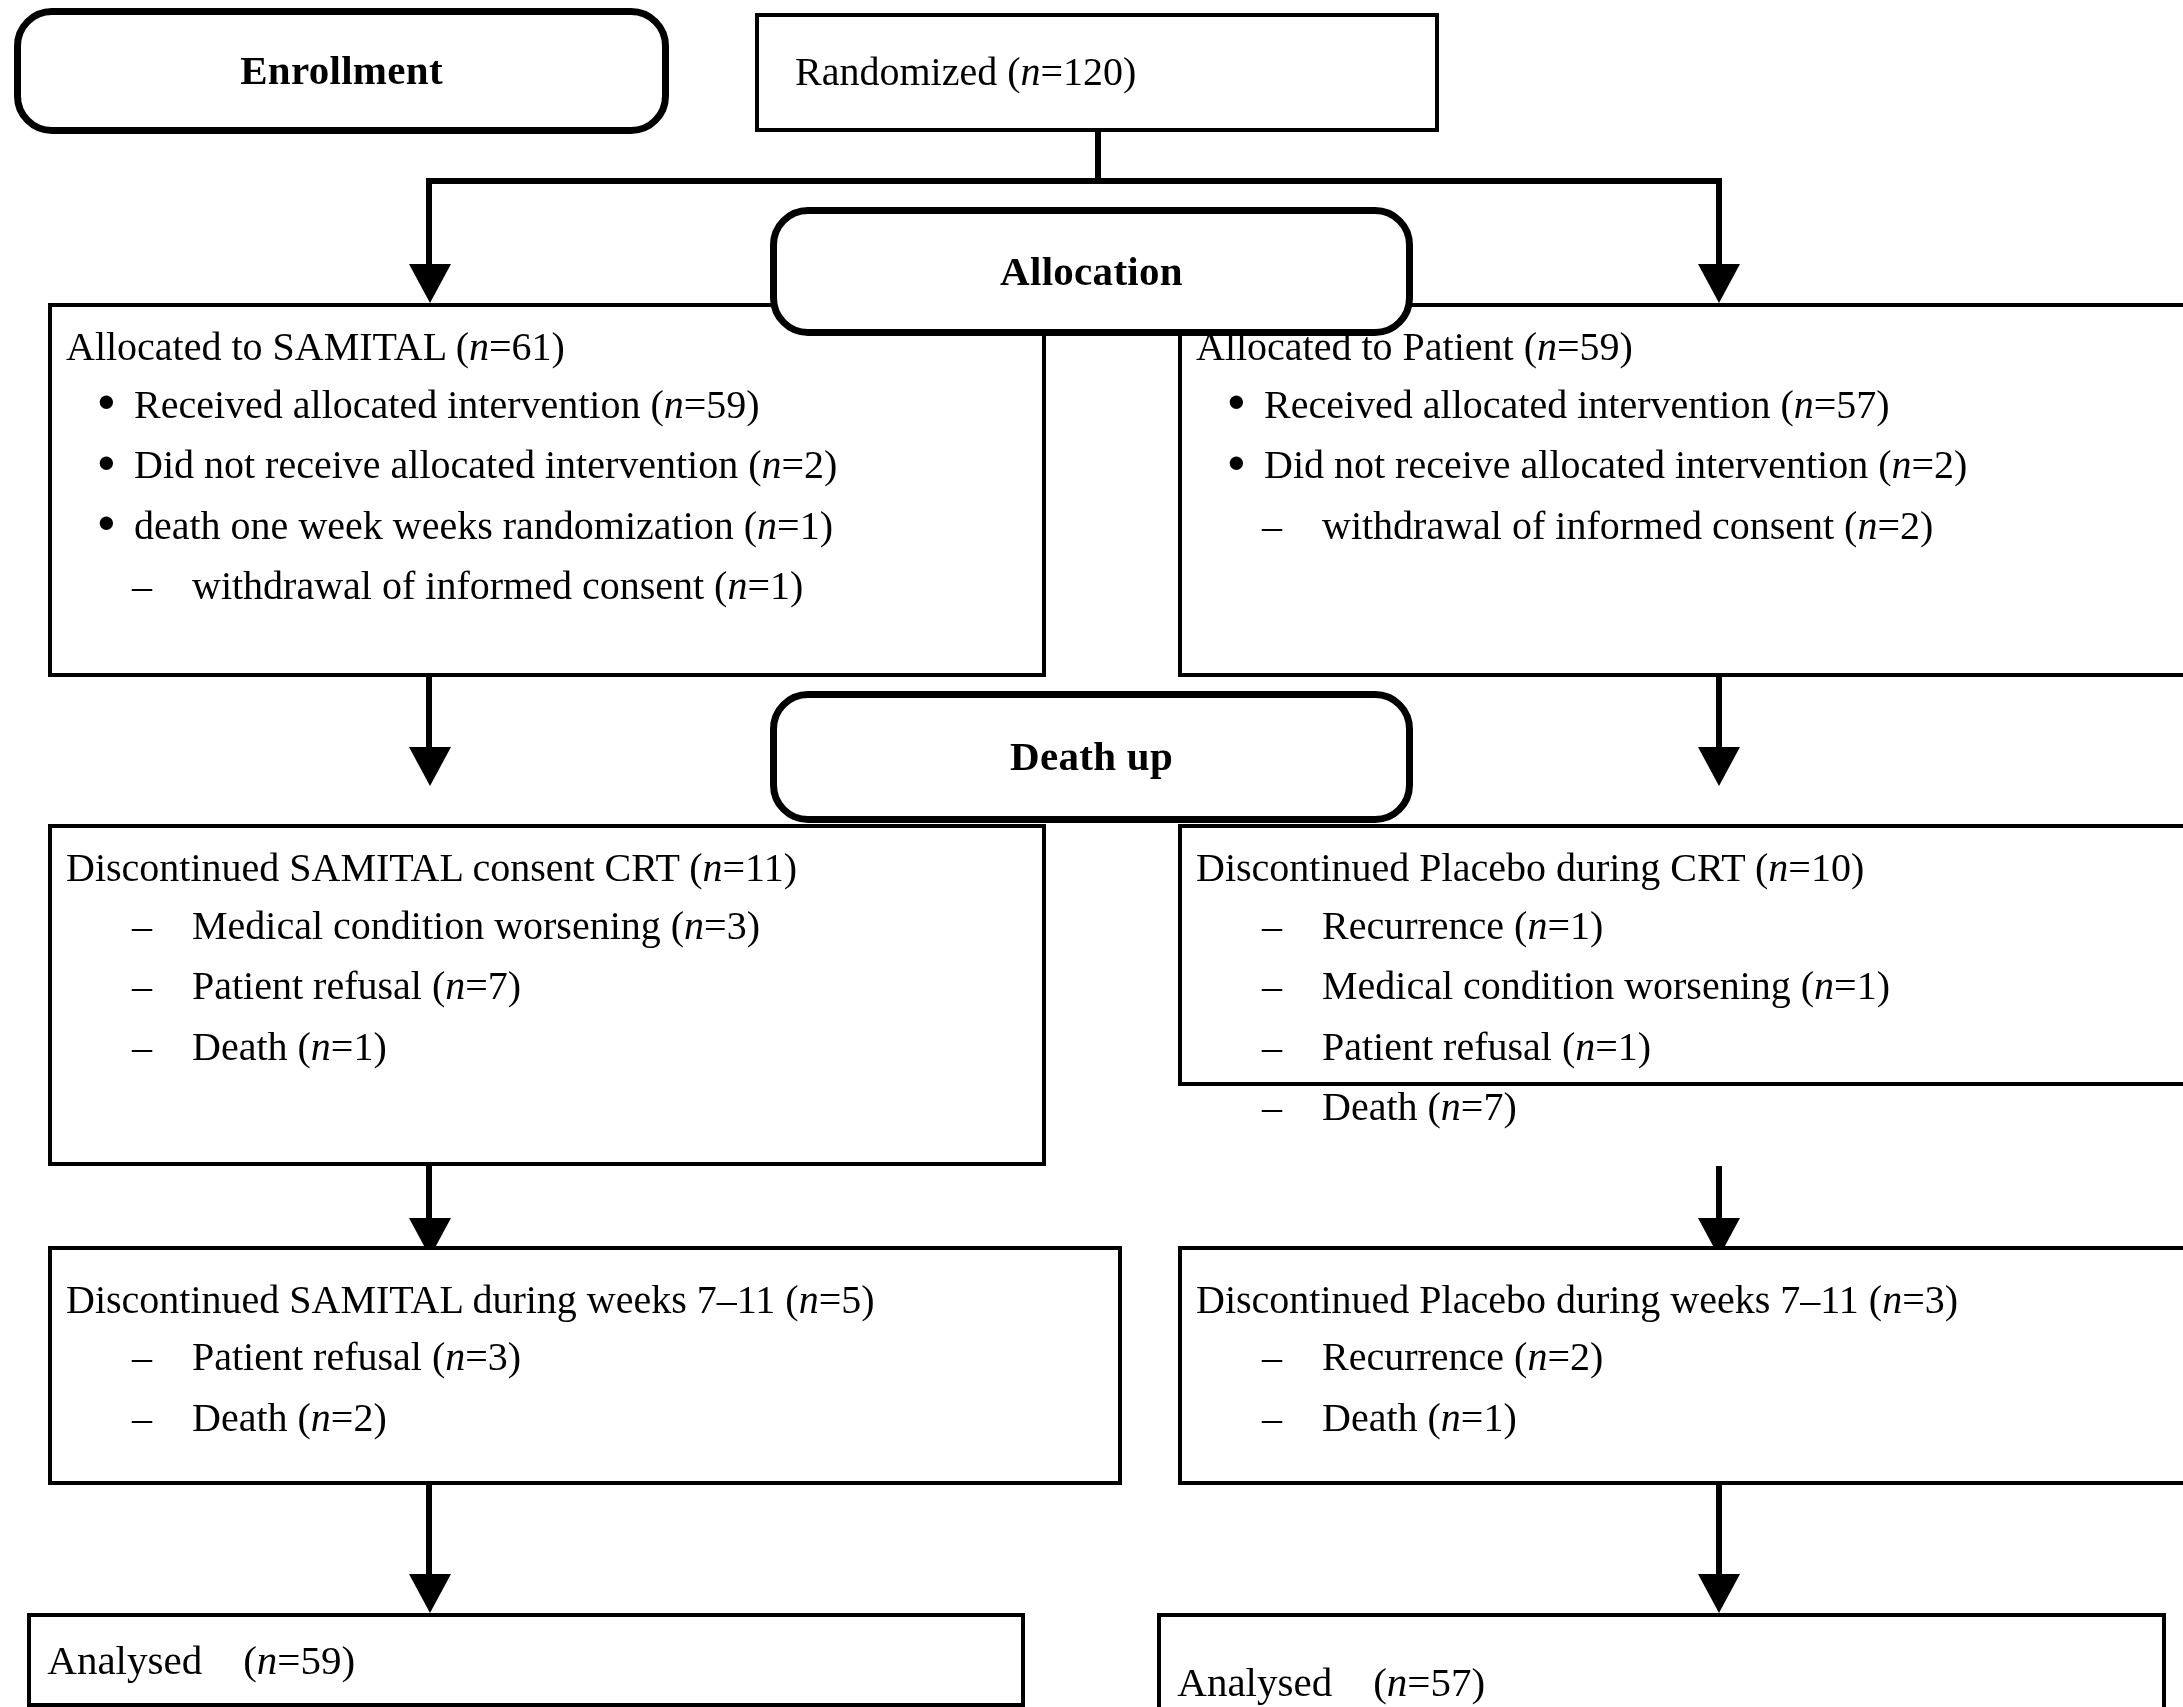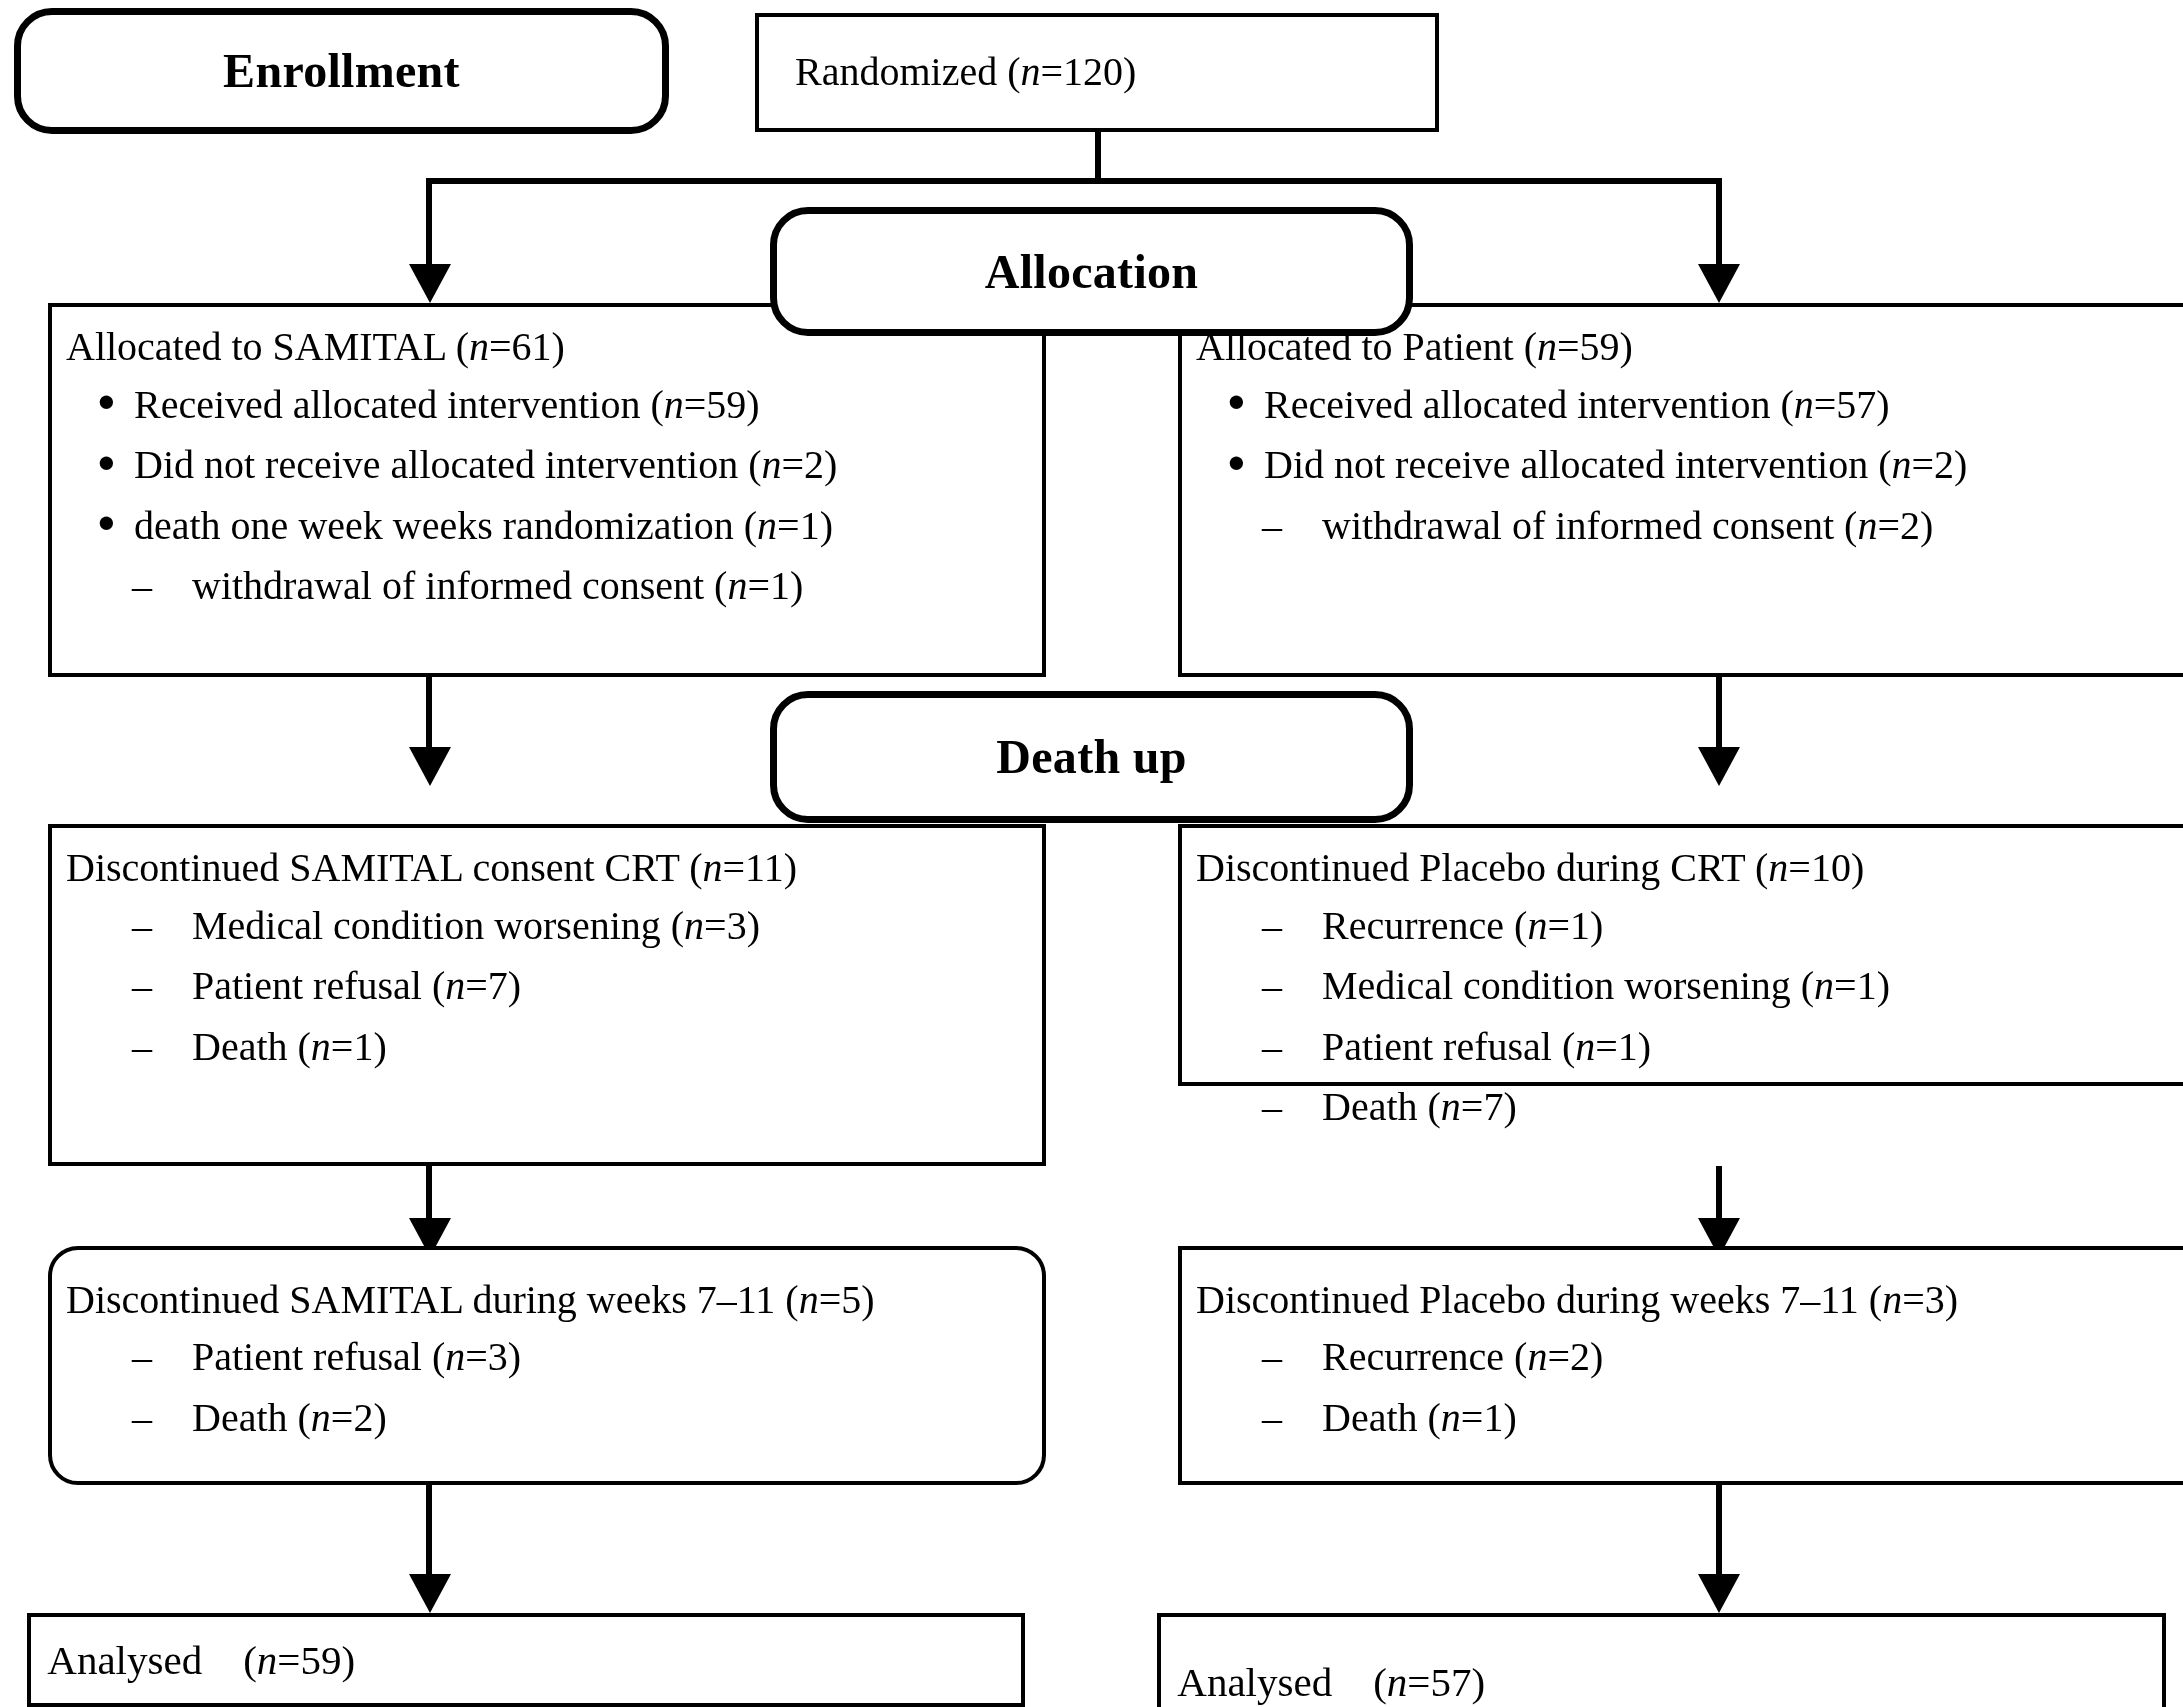--- a/index.html
+++ b/index.html
@@ -29,21 +29,21 @@
     border-radius: 38px;
     border-width: 7px;
   }
   .banner-label {
     position: absolute;
     left: 0; right: 0;
     top: 50%;
     transform: translateY(-50%);
     text-align: center;
     font-weight: bold;
-    font-size: 48px;
+    font-size: 41px;
     line-height: 1.05;
     letter-spacing: 0.3px;
   }
   .plain-center {
     position: absolute;
     left: 0; right: 0;
     top: 50%;
     transform: translateY(-50%);
     text-align: left;
     font-size: 40px;
@@ -228,21 +228,21 @@
       </li>
     </ul>
   </div>
 
   <div class="vline" style="left:426px; top:1166px; width:6.3px; height:63px;"></div>
   <div class="arrowhead" style="left:409px; top:1218px;"></div>
 
   <div class="vline" style="left:1716px; top:1166px; width:6.3px; height:63px;"></div>
   <div class="arrowhead" style="left:1698px; top:1218px;"></div>
 
-  <div class="box content" style="left:27px; top:1246px; width:998px; height:239px; padding-top:26px;border-radius:30px;">
+  <div class="box content" style="left:27px; top:1246px; width:1074px; height:239px; padding-top:26px;">
     <div class="headline"><span>Discontinued SAMITAL during weeks 7–11 (</span><i class="nital">n</i><span>=5)</span></div>
     <ul class="lv2" style="margin-top:11.3px;">
       <li>
         <span class="dash">–</span><span>Patient refusal (</span><i class="nital">n</i><span>=3)</span>
       </li>
       <li>
         <span class="dash">–</span><span>Death (</span><i class="nital">n</i><span>=2)</span>
       </li>
     </ul>
   </div>

